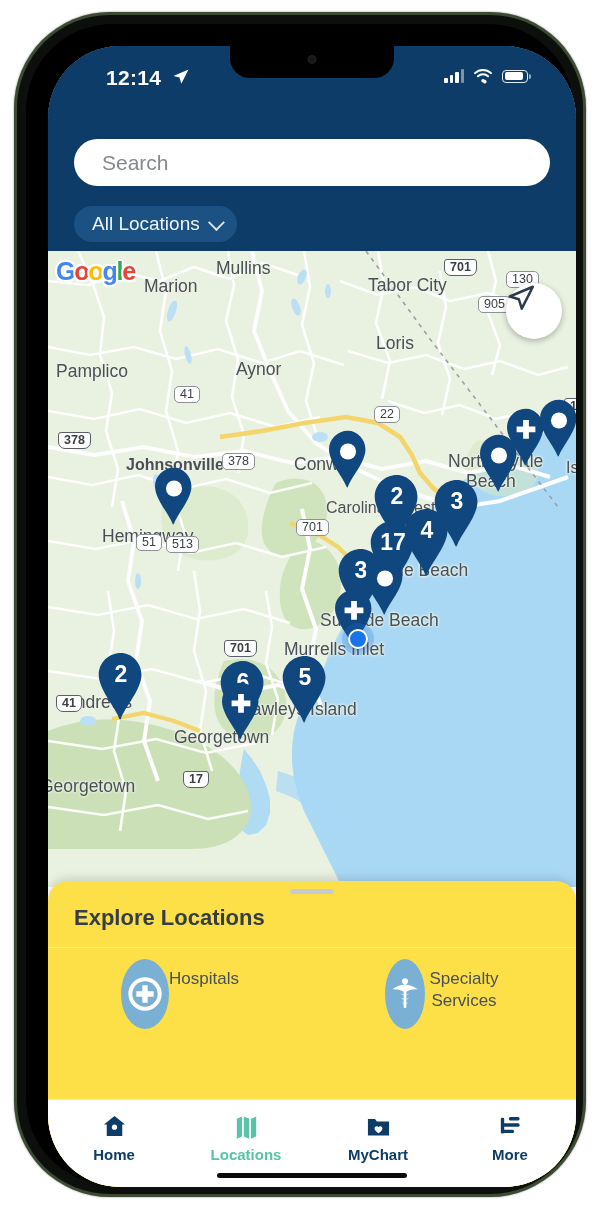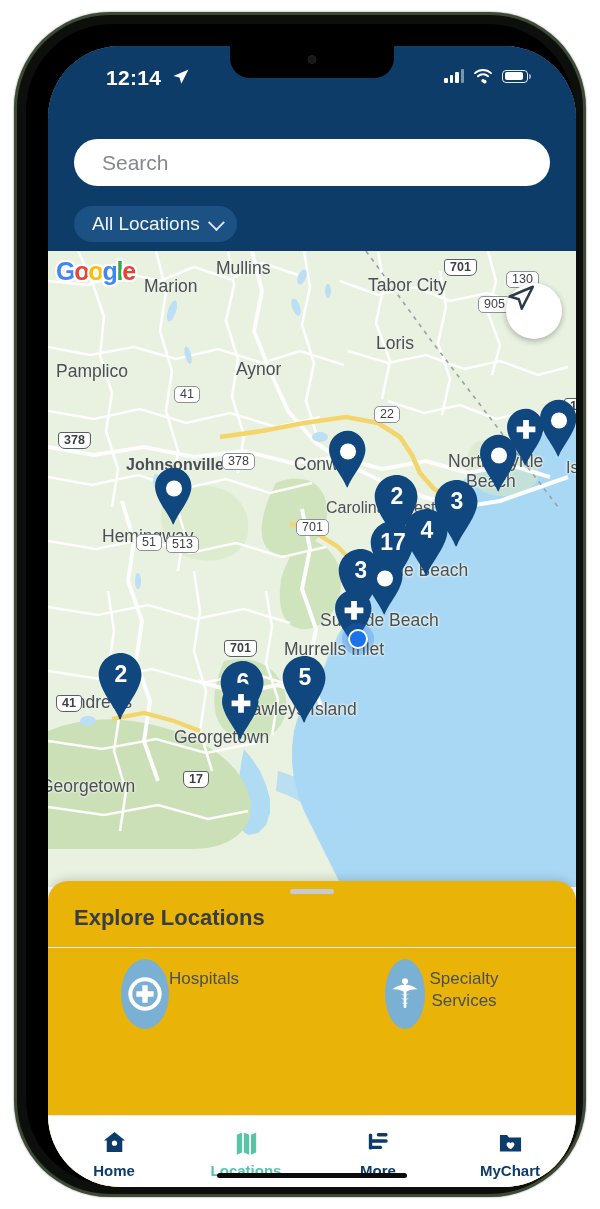--- a/index.html
+++ b/index.html
@@ -208,21 +208,21 @@
     border-radius: 50%; background: #1a73e8;
     border: 2.5px solid #fff;
     box-shadow: 0 0 0 6px rgba(26,115,232,.25), 0 1px 3px rgba(0,0,0,.3);
     z-index: 6;
   }
 
   
   .sheet {
     position: absolute; left: 0; bottom: 0;
     width: 528px; height: 306px;
-    background: #eab308;
+    background: #fde047;
     border-radius: 20px 20px 0 0;
     box-shadow: 0 -3px 10px rgba(0,0,0,.13);
     z-index: 8;
   }
   .grabber {
     position: absolute; left: 50%; transform: translateX(-50%);
     top: 8px; width: 44px; height: 5px; border-radius: 3px;
     background: #c6cbd1;
   }
   .sheet-title {
@@ -250,21 +250,21 @@
   }
   .cat-label {
     margin-top: 9px;
     font-size: 17px; color: #4a5059;
     text-align: center; line-height: 22px;
   }
 
   
   .tabbar {
     position: absolute; left: 0; bottom: 0;
-    width: 528px; height: 72px;
+    width: 528px; height: 88px;
     background: #fff;
     border-top: 1px solid #e4e7eb;
     display: flex; z-index: 9;
   }
   .tab {
     flex: 1;
     display: flex; flex-direction: column;
     align-items: center; justify-content: flex-start;
     padding-top: 13px;
   }
@@ -590,34 +590,34 @@
             <div class="tab active">
               <svg width="27" height="27" viewBox="0 0 24 24">
                 <path d="M3.4 5.2 8 3.2v17.6l-4.6 2z" fill="#57c4a8"></path>
                 <path d="M9.6 3.2 14.4 5v17.8L9.6 20.8z" fill="#57c4a8"></path>
                 <path d="M16 5 20.6 3.2v17.6L16 22.8z" fill="#57c4a8"></path>
               </svg>
               <div class="tab-label">Locations</div>
             </div>
             <div class="tab">
               <svg width="27" height="27" viewBox="0 0 24 24">
+                <path d="M2.6 5.4h6.3l1.7 2.1h10.8v12.6H2.6z" fill="#0d3c68"></path>
+                <path d="M12 18.1c-1.8-1.4-3.5-2.6-3.5-4.3 0-1.2.9-2 2-2 .7 0 1.2.3 1.5.8.3-.5.8-.8 1.5-.8 1.1 0 2 .8 2 2 0 1.7-1.7 2.9-3.5 4.3z" fill="#fff"></path>
+              </svg>
+              <div class="tab-label">MyChart</div>
+            </div>
+            <div class="tab">
+              <svg width="27" height="27" viewBox="0 0 24 24">
                 <rect x="10.5" y="3.6" width="9.6" height="3" rx="1.4" fill="#0d3c68"></rect>
                 <rect x="4.2" y="9.2" width="15.9" height="3" rx="1.4" fill="#0d3c68"></rect>
                 <rect x="4.2" y="14.8" width="11" height="3" rx="1.4" fill="#0d3c68"></rect>
                 <rect x="3.4" y="4.2" width="3" height="14" rx="1.2" fill="#0d3c68"></rect>
               </svg>
               <div class="tab-label">More</div>
             </div>
-            <div class="tab">
-              <svg width="27" height="27" viewBox="0 0 24 24">
-                <path d="M2.6 5.4h6.3l1.7 2.1h10.8v12.6H2.6z" fill="#0d3c68"></path>
-                <path d="M12 18.1c-1.8-1.4-3.5-2.6-3.5-4.3 0-1.2.9-2 2-2 .7 0 1.2.3 1.5.8.3-.5.8-.8 1.5-.8 1.1 0 2 .8 2 2 0 1.7-1.7 2.9-3.5 4.3z" fill="#fff"></path>
-              </svg>
-              <div class="tab-label">MyChart</div>
-            </div>
           </div>
 
           <div class="home-indicator"></div>
         </div>
       </div>
     </div>
   </div>
 </div>
 
 </body></html>

